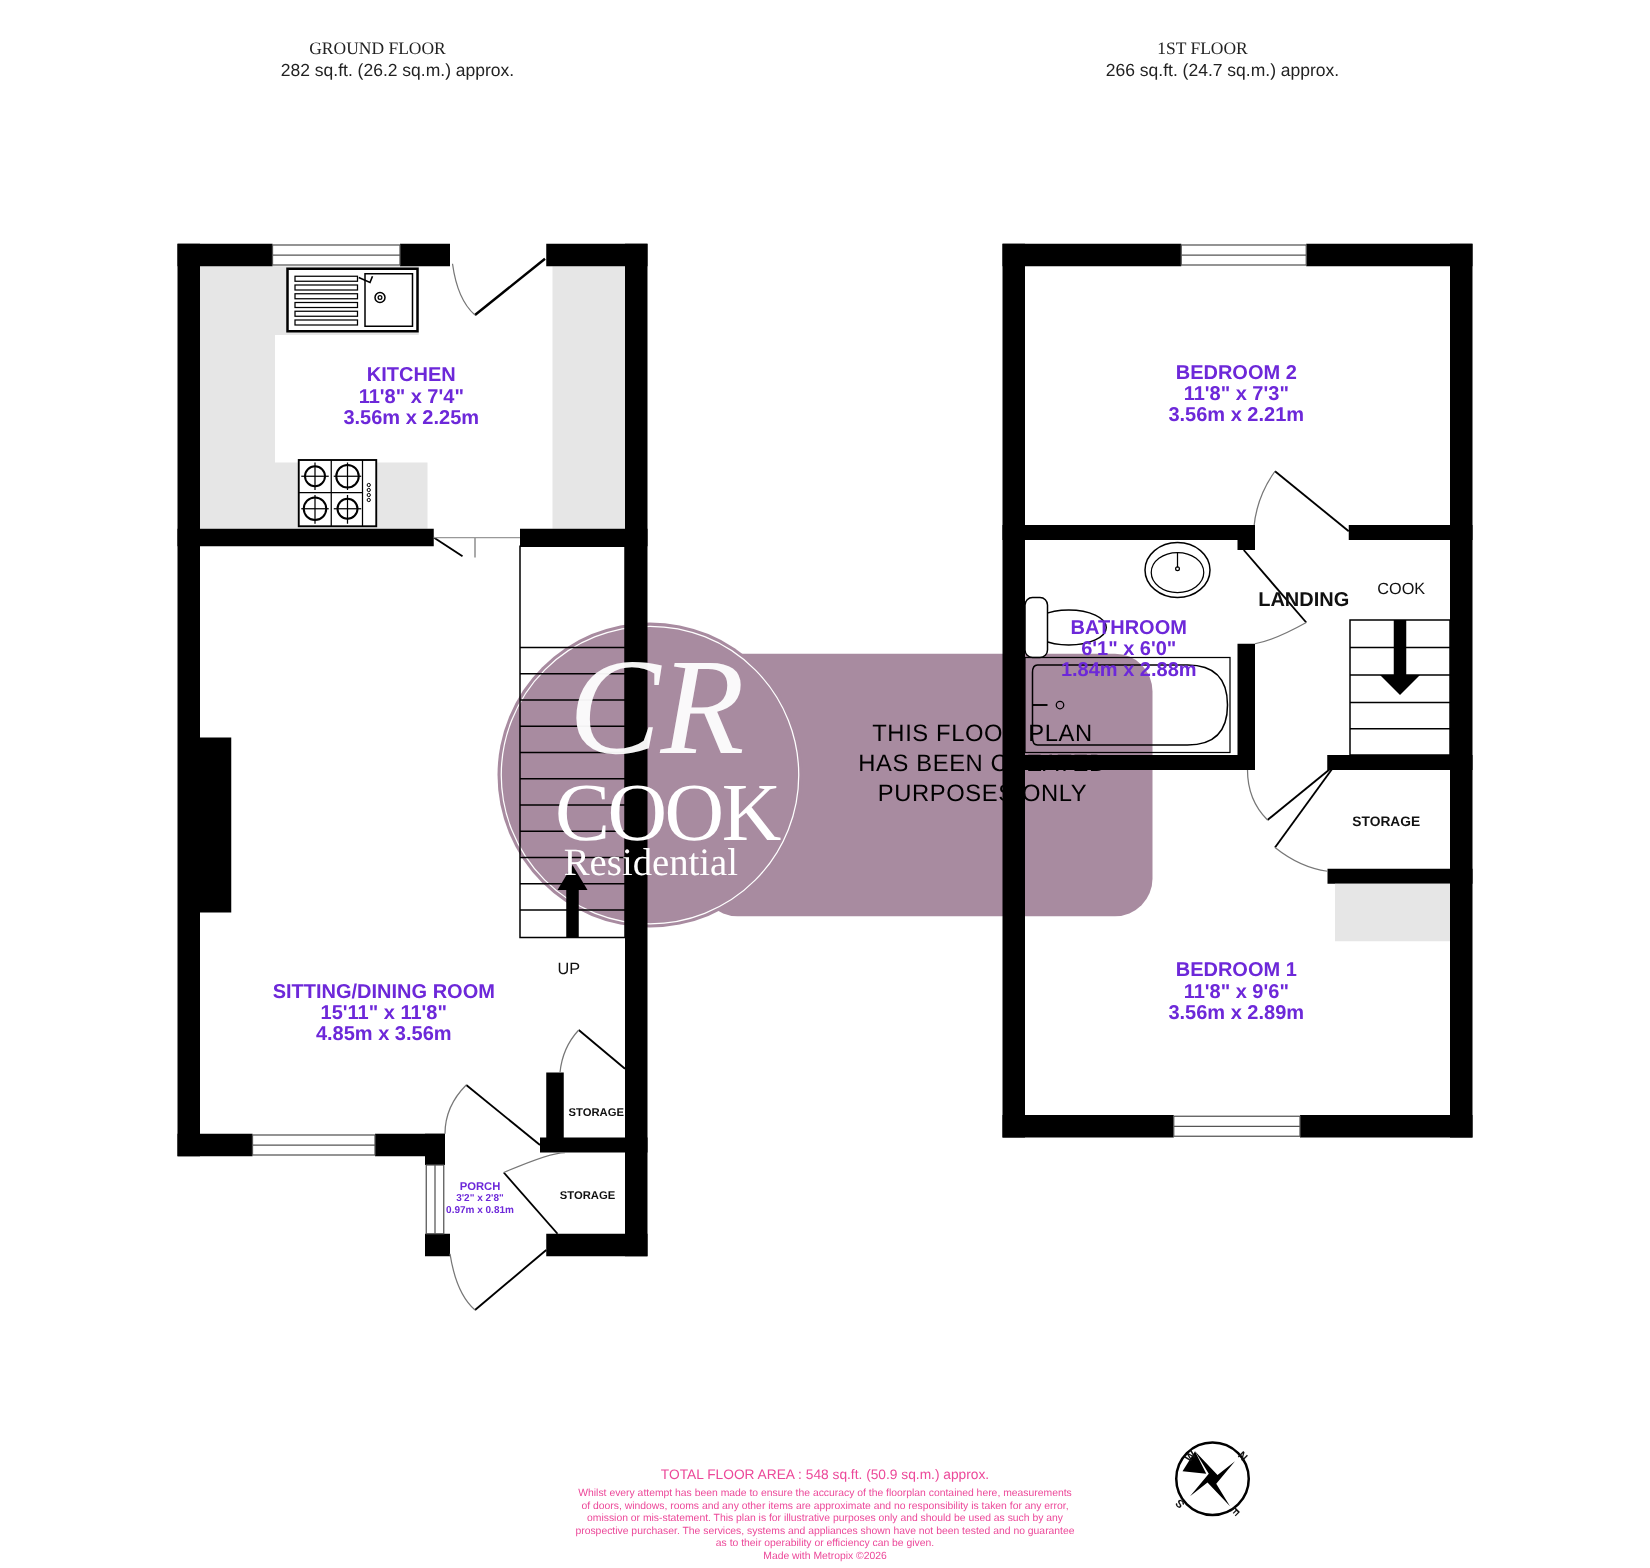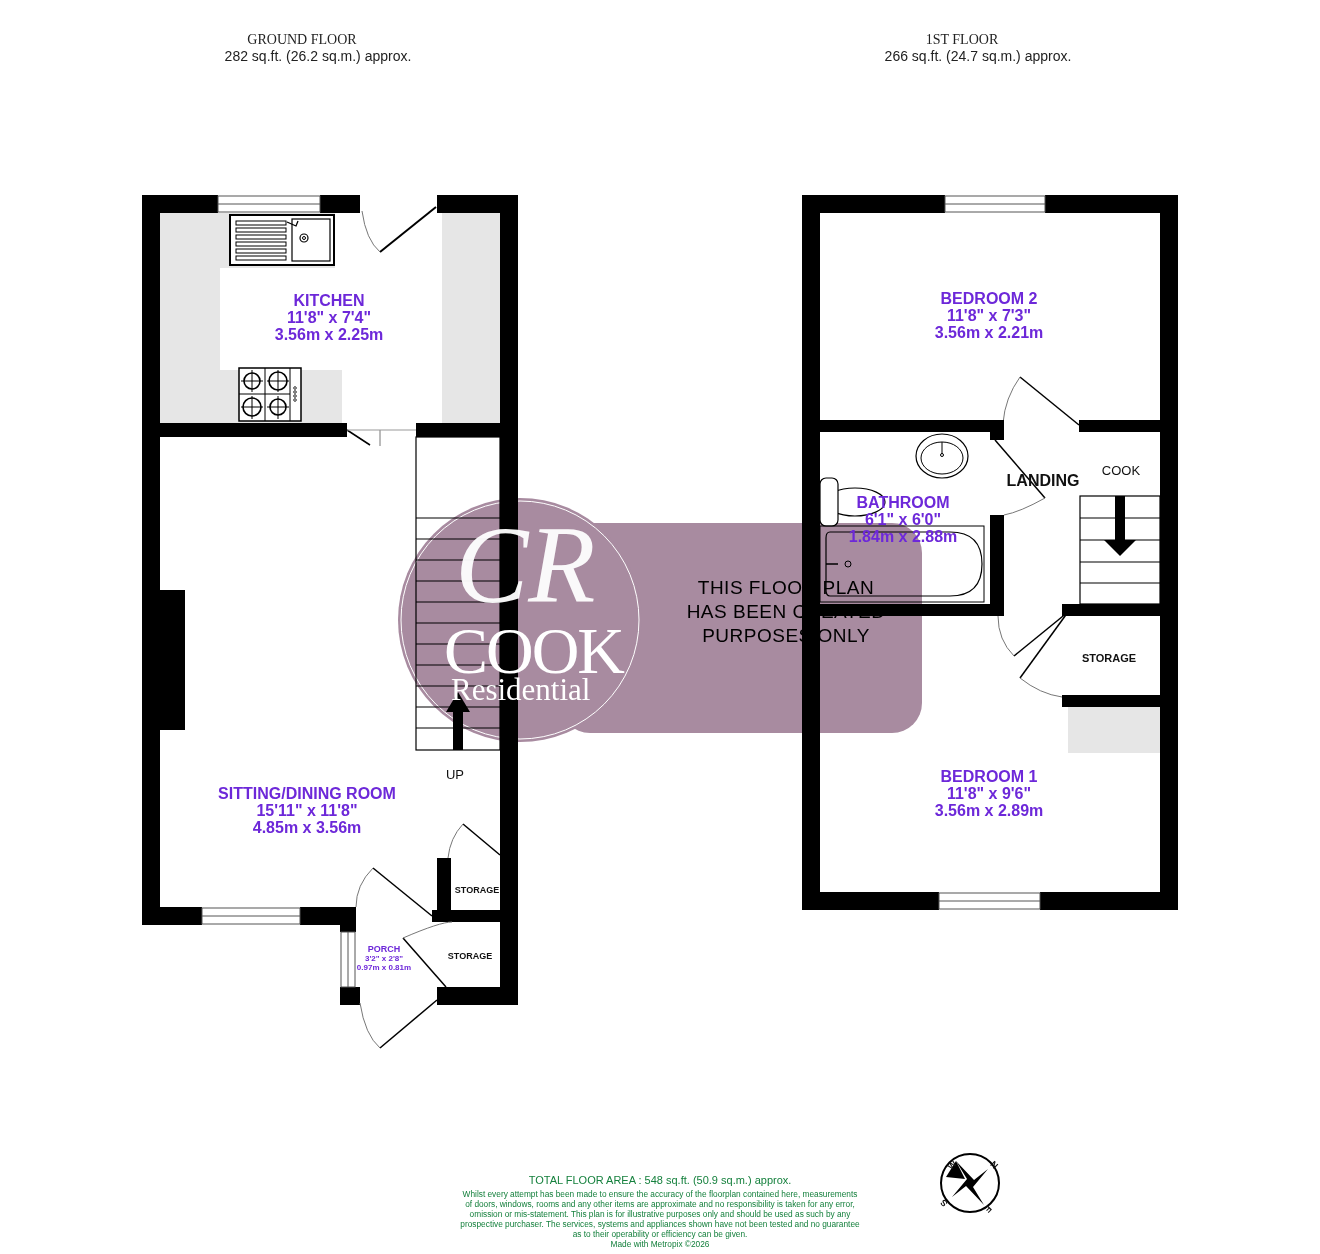--- a/index.html
+++ b/index.html
@@ -18,21 +18,21 @@
   .room-label.small .rl-dim { font-size: 8px; line-height: 9px; }
   .plain-label { position: absolute; font-size: 13px; color: #111; transform: translateX(-50%); white-space: nowrap; }
   .storage-label { position: absolute; font-size: 9px; font-weight: bold; transform: translateX(-50%); white-space: nowrap; }
   .storage-label.lg { font-size: 11px; }
   .landing-label { position: absolute; font-size: 16px; font-weight: bold; transform: translateX(-50%); white-space: nowrap; }
   .watermark-text { position: absolute; left: 646px; top: 576px; width: 280px; text-align: center; color: #000000; font-size: 19px; line-height: 24px; letter-spacing: 0.5px; }
   .wm-logo { position: absolute; color: #fff; font-family: "Liberation Serif", serif; }
   #wm-cr { left: 455px; top: 510px; font-size: 110px; font-style: italic; line-height: 110px; opacity: 0.95; }
   #wm-cook { left: 444px; top: 618px; font-size: 66px; line-height: 66px; letter-spacing: -2px; }
   #wm-res { left: 451px; top: 670px; font-size: 31px; line-height: 40px; }
-  .footer { position: absolute; left: 420px; width: 480px; top: 1173px; text-align: center; color: #15803d; }
+  .footer { position: absolute; left: 420px; width: 480px; top: 1173px; text-align: center; color: #ec4899; }
   .footer .total { font-size: 11px; line-height: 14px; display: block; }
   .footer .disc { font-size: 8.3px; line-height: 10px; display: block; margin-top: 2px; }
   .compass-label { position: absolute; font-size: 9px; font-weight: bold; }
 </style>
 </head>
 <body>
 
 <div id="gf-header" class="floor-header">
   <span class="fh-title">GROUND FLOOR</span>
   <span class="fh-area">282 sq.ft. (26.2 sq.m.) approx.</span>

